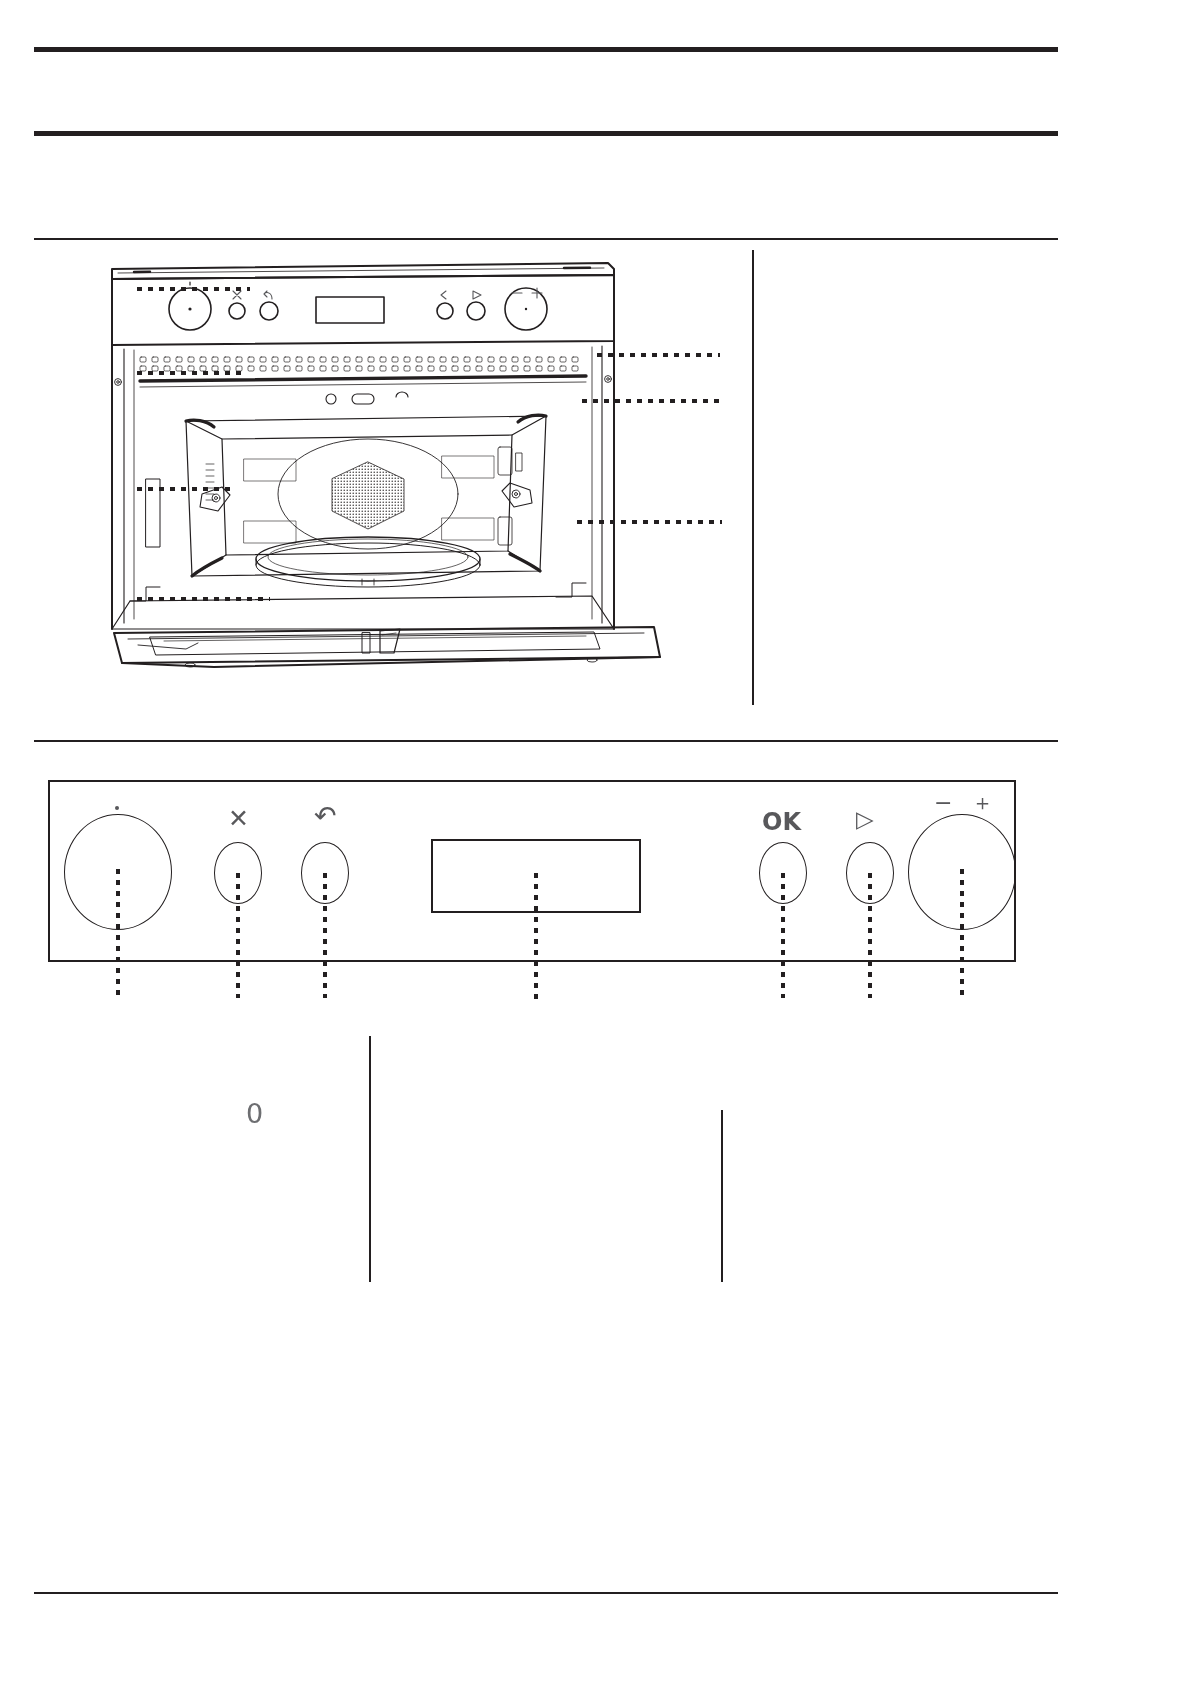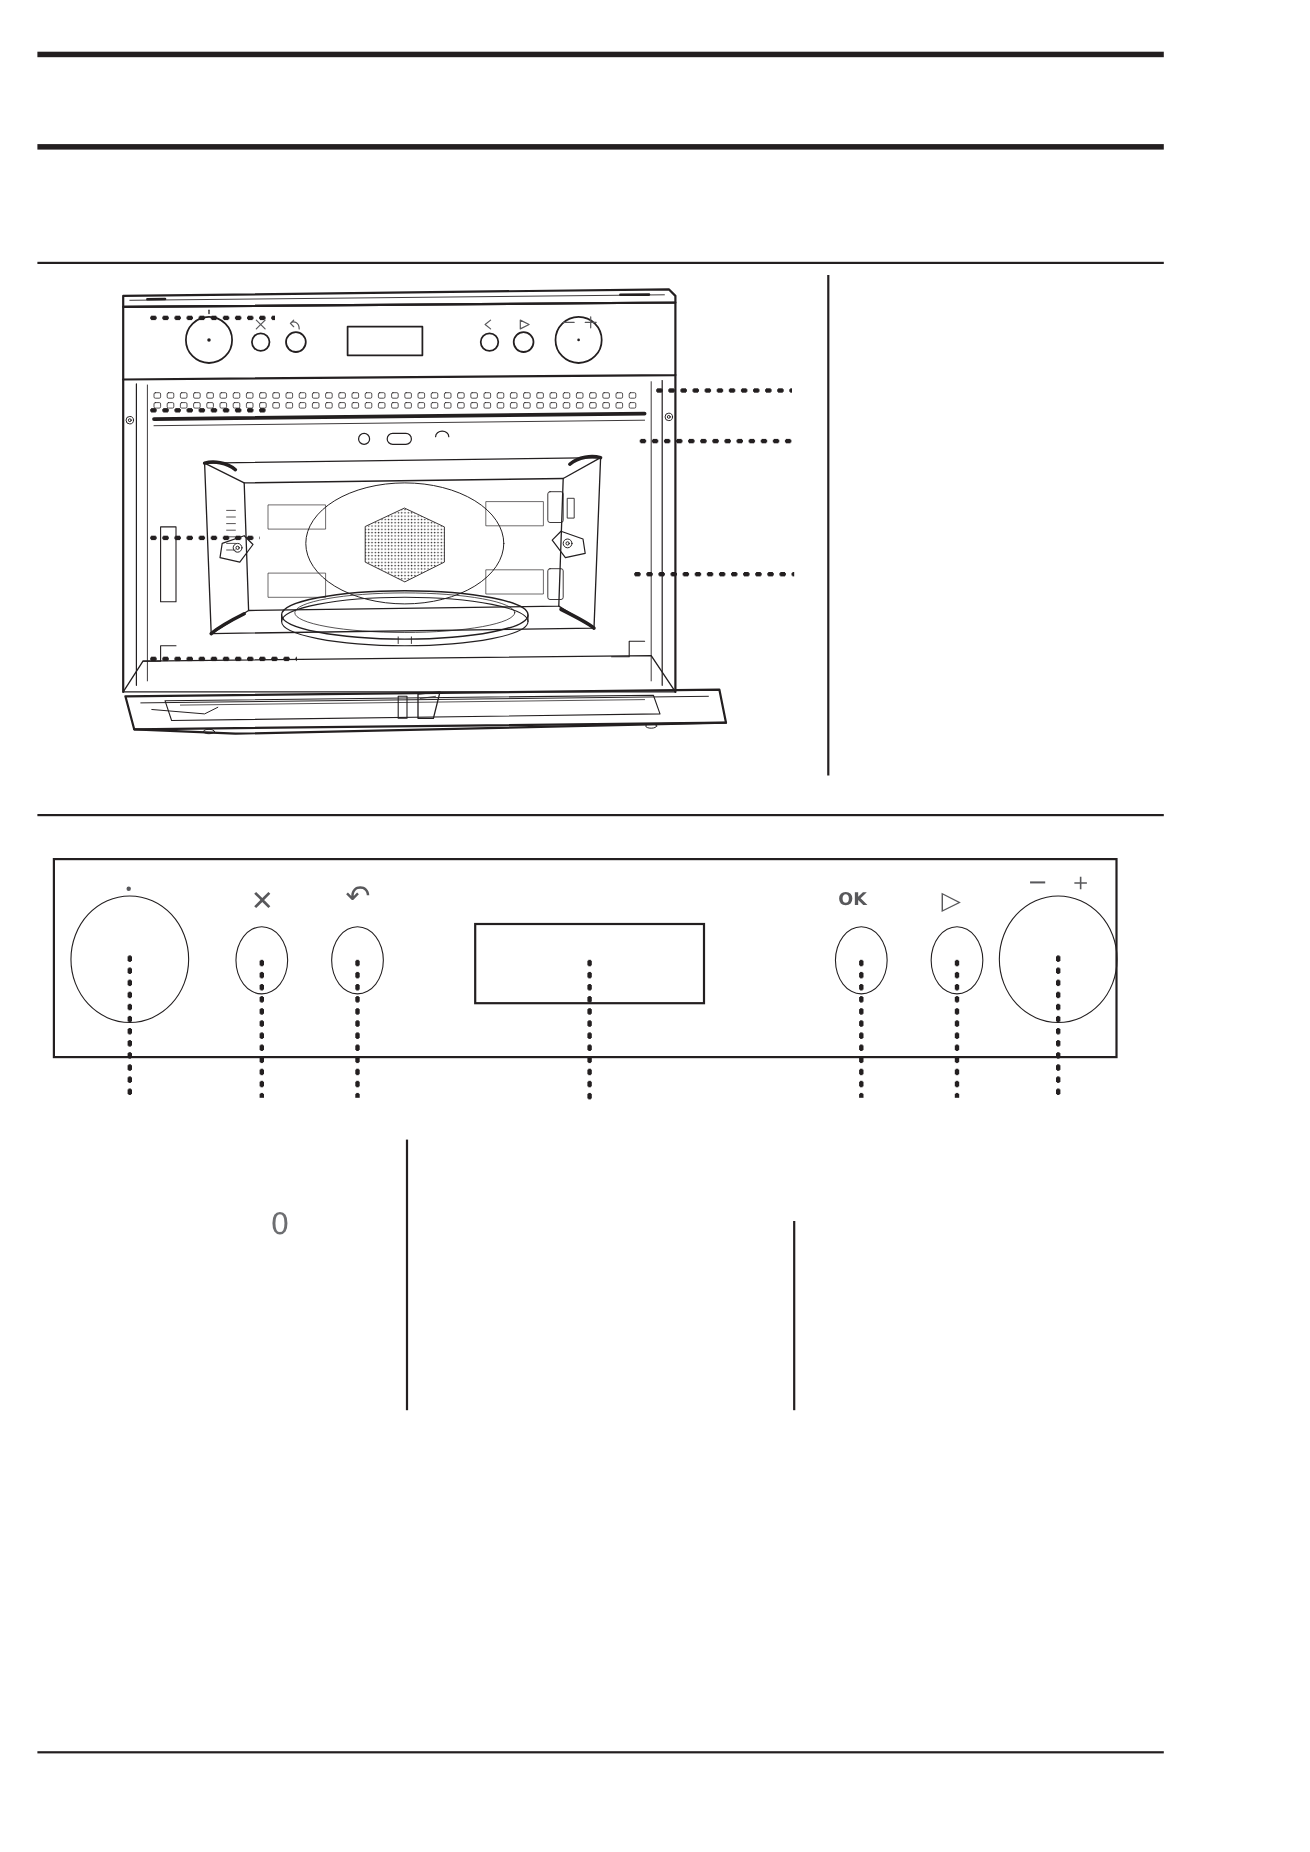--- a/index.html
+++ b/index.html
@@ -369,21 +369,21 @@
 
     <div class="knob" style="left:166px; top:62px; width:48px; height:62px;"></div>
     <span class="panel-glyph" style="left:180px; top:26px; font-size:25px;">✕</span>
 
     <div class="knob" style="left:253px; top:62px; width:48px; height:62px;"></div>
     <span class="panel-glyph" style="left:266px; top:22px; font-size:27px;">↶</span>
 
     <div class="display-rect" style="left:383px; top:59px; width:210px; height:74px;"></div>
 
     <div class="knob" style="left:711px; top:62px; width:48px; height:62px;"></div>
-    <span class="panel-glyph" style="left:714px; top:30px; font-size:16px; font-weight:bold;">OK</span>
+    <span class="panel-glyph" style="left:714px; top:30px; font-size:24px; font-weight:bold;">OK</span>
 
     <div class="knob" style="left:798px; top:62px; width:48px; height:62px;"></div>
     <span class="panel-glyph" style="left:808px; top:28px; font-size:23px;">▷</span>
 
     <div class="knob" style="left:860px; top:34px; width:108px; height:116px;"></div>
     <span class="panel-glyph" style="left:886px; top:12px; font-size:22px; letter-spacing:6px;">−  ＋</span>
 
     <div class="leader-v" style="left:68px;  top:86px;  height:132px;"></div>
     <div class="leader-v" style="left:188px; top:90px;  height:128px;"></div>
     <div class="leader-v" style="left:275px; top:90px;  height:128px;"></div>

